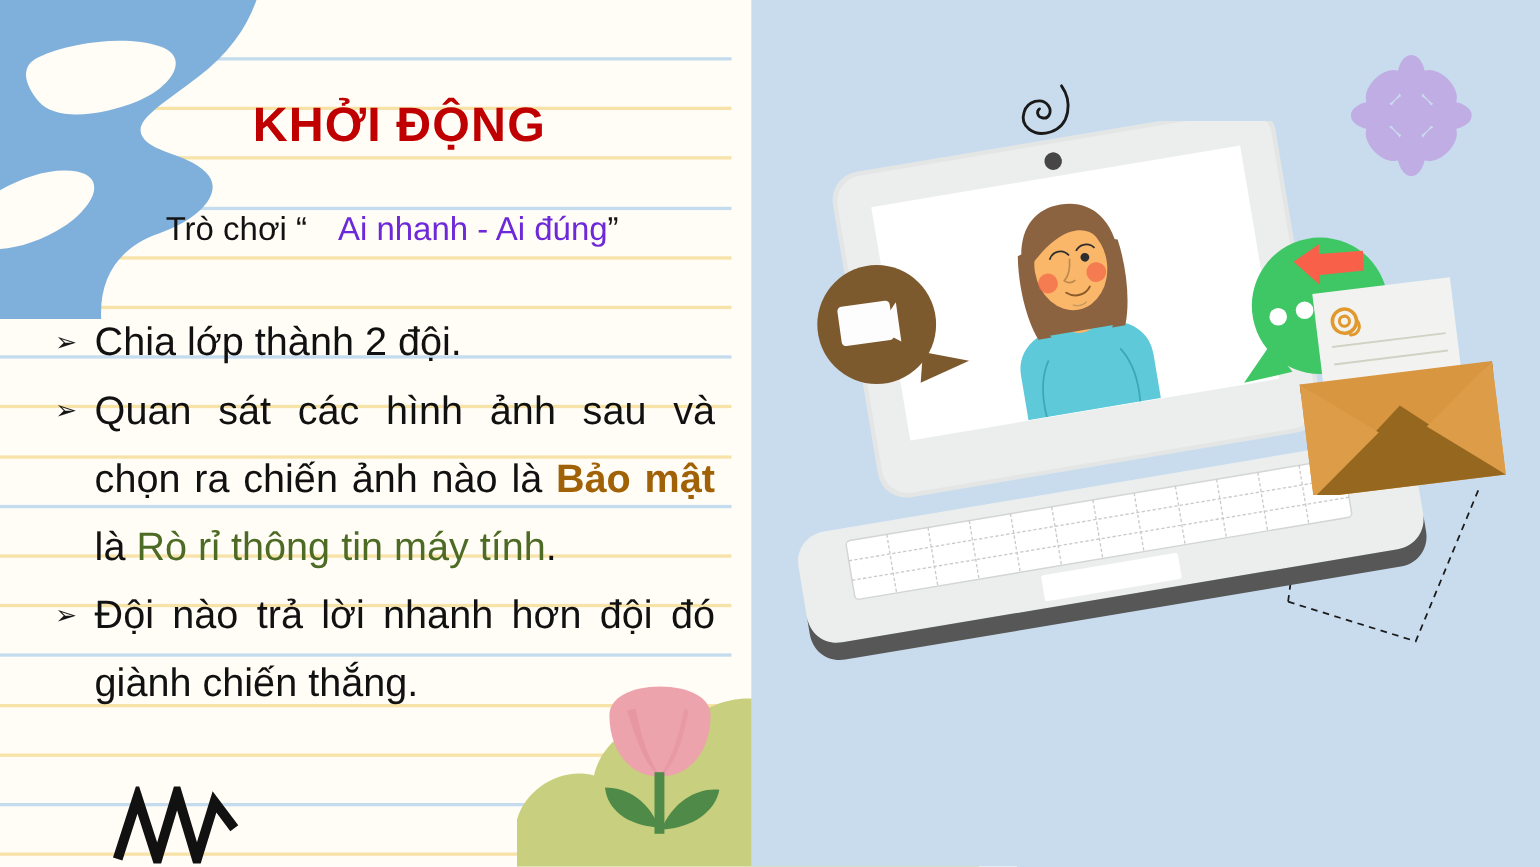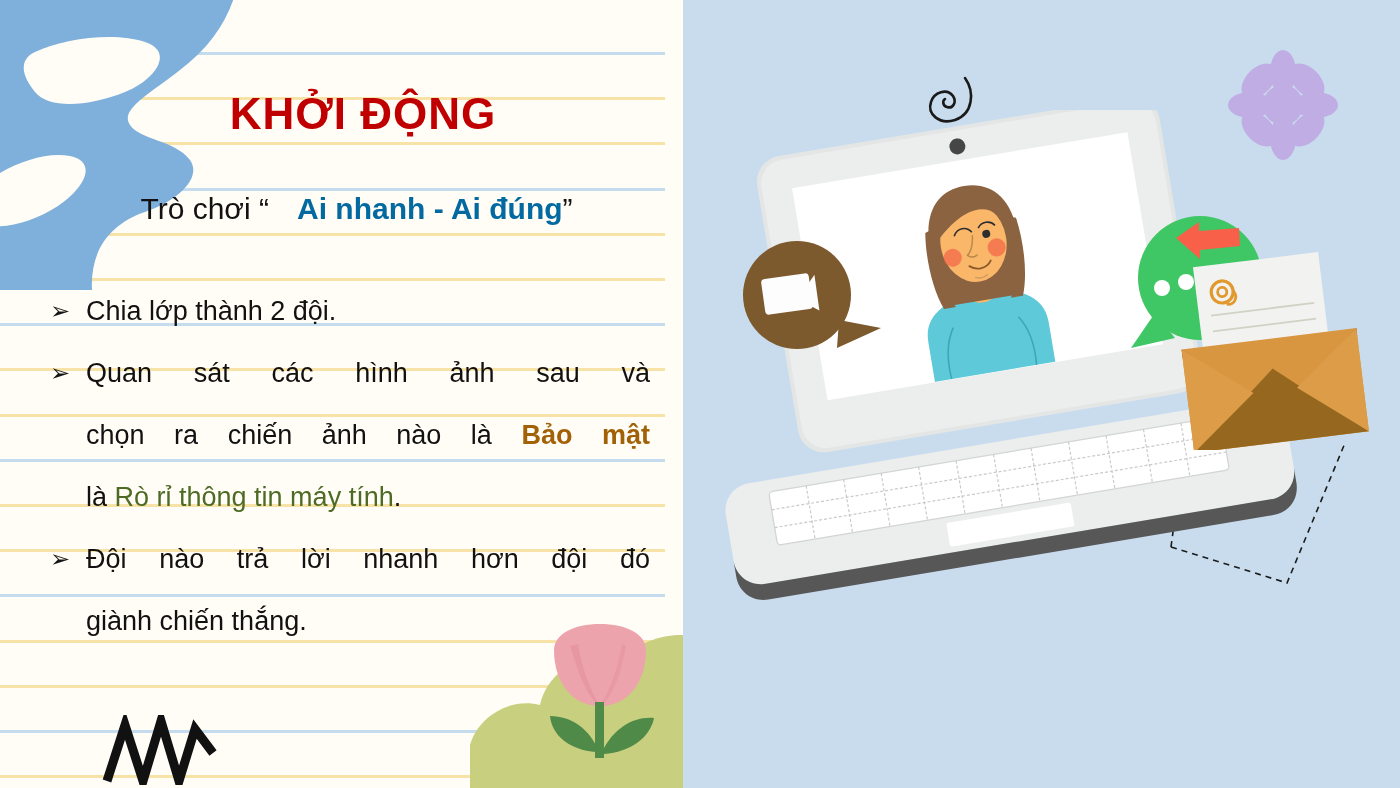--- a/index.html
+++ b/index.html
@@ -26,27 +26,27 @@
   .title{
     position:absolute;left:0;top:92px;width:683px;text-align:center;
     font-size:44px;font-weight:bold;color:#c00000;letter-spacing:1px;
     line-height:1;padding-left:43px;box-sizing:border-box;
   }
   .subtitle{
     position:absolute;left:0;top:192px;width:683px;text-align:center;
     font-size:30px;color:#121212;padding-left:30px;box-sizing:border-box;
     line-height:1.1;white-space:nowrap;
   }
-  .subtitle b{color:#0369a1;font-weight:bold;margin-left:28px;}
+  .subtitle b{color:#6d28d9;font-weight:normal;margin-left:28px;}
 
   .bullets{position:absolute;left:50px;top:280px;width:600px;}
   .bullet{position:relative;display:flex;align-items:flex-start;margin-bottom:0;}
   .bmark{width:36px;flex:0 0 36px;font-size:24px;line-height:62px;color:#151515;
          font-family:"DejaVu Sans",sans-serif;text-align:left;}
-  .btext{flex:1;font-size:27px;line-height:62px;color:#111;}
+  .btext{flex:1;font-size:36px;line-height:62px;color:#111;}
   .btext.just{text-align:justify;text-align-last:justify;}
   .c-maroon{color:#a16207;font-weight:bold;}
   .c-green{color:#4d6b24;font-weight:normal;}
 
   
   .olive{position:absolute;left:470px;top:625px;width:420px;height:190px;}
   .tulip{position:absolute;left:540px;top:620px;width:120px;height:140px;}
   .zigzag{position:absolute;left:95px;top:715px;width:140px;height:70px;}
 
   

